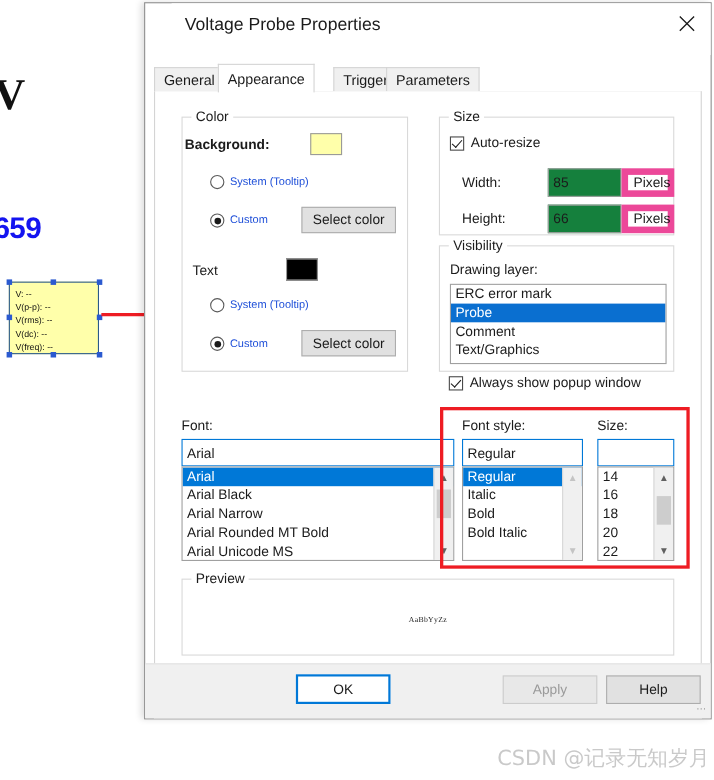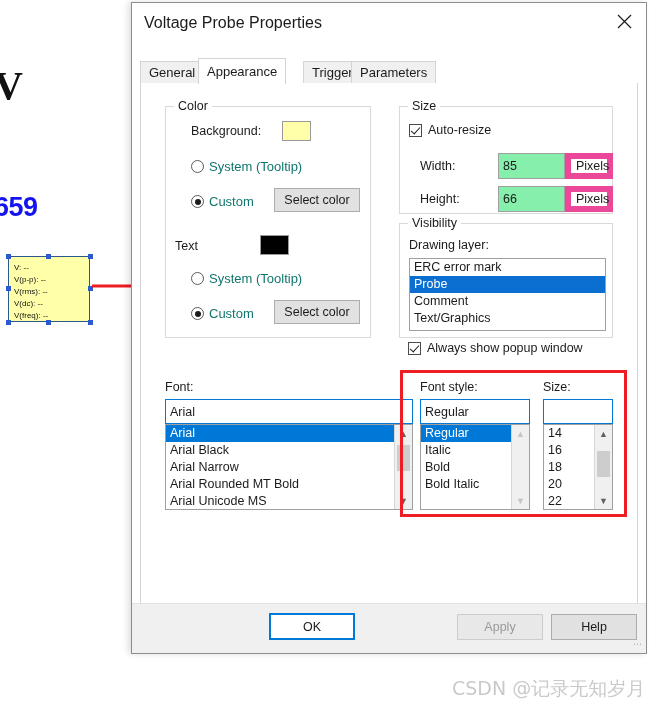--- a/index.html
+++ b/index.html
@@ -72,20 +72,21 @@
   .dialog {
     position: absolute;
     left: 131px;
     top: 2px;
     width: 516px;
     height: 652px;
     background: #ffffff;
     border: 1px solid #8d8d8d;
     box-sizing: border-box;
     box-shadow: -3px 0 6px rgba(0,0,0,0.13);
+    padding-left: 24px;
   }
   .titlebar {
     position: relative;
     height: 47px;
     background: #ffffff;
   }
   .title-text {
     position: absolute;
     left: 12px;
     top: 11px;
@@ -198,22 +199,22 @@
   }
   .radio.on .dot::after {
     content: "";
     position: absolute;
     left: 2.5px; top: 2.5px;
     width: 6px; height: 6px;
     border-radius: 50%;
     background: #1b1b1b;
   }
   .radio .rl {
-    font-size: 13px;
-    color: #0f766e;
+    font-size: 10px;
+    color: #1d4ed8;
     margin-left: 5px;
     white-space: nowrap;
   }
 
   
   .check {
     position: absolute;
     display: flex;
     align-items: center;
     cursor: pointer;
@@ -276,21 +277,21 @@
     background: #ffffff;
     border: 1px solid #7a7a7a;
     box-sizing: border-box;
     font-size: 12.5px;
     color: #1b1b1b;
     display: flex;
     align-items: center;
     padding-left: 4px;
     white-space: nowrap;
   }
-  .input.sunk { background: #86efac; border-color: #a0a0a0; }
+  .input.sunk { background: #15803d; border-color: #a0a0a0; }
   .input.focus { border: 1px solid #0078d7; }
   .static-box {
     position: absolute;
     border: 6px solid #ec4899;
     box-sizing: border-box;
     font-size: 12.5px;
     color: #1b1b1b;
     display: flex;
     align-items: center;
     padding-left: 5px;
@@ -450,21 +451,21 @@
       <div class="tab active" style="left:58px;">Appearance</div>
       <div class="tab" style="left:148px;margin-left:15px;">Triggers</div>
       <div class="tab" style="left:211px;">Parameters</div>
     </div>
 
     <div class="tabpanel">
 
       <div class="group" style="left:24px; top:23px; width:206px; height:232px;">
         <div class="legend">Color</div>
 
-        <div class="lbl" style="left:25px; top:17px;">Background:</div>
+        <div class="lbl" style="left:2px; top:17px;font-weight:bold;">Background:</div>
         <div class="swatch" style="left:116px; top:14px; width:29px; height:20px; background:#ffffaa;"></div>
 
         <div class="radio" style="left:25px; top:52px;">
           <span class="dot"></span>
           <span class="rl">System (Tooltip)</span>
         </div>
         <div class="radio on" style="left:25px; top:87px;">
           <span class="dot"></span>
           <span class="rl">Custom</span>
         </div>
@@ -558,20 +559,24 @@
         <div class="li">18</div>
         <div class="li">20</div>
         <div class="li">22</div>
         <div class="sbar">
           <div class="arw up">▲</div>
           <div class="thumb" style="top:26px; height:26px;"></div>
           <div class="arw dn">▼</div>
         </div>
       </div>
 
+      <div class="group" style="left:24px; top:443px; width:448px; height:70px;">
+        <div class="legend">Preview</div>
+        <div class="preview-text">AaBbYyZz</div>
+      </div>
 
     </div>
 
     <div class="footer">
       <div class="btn primary" style="left:137px; top:9px;  width:86px; height:27px;">OK</div>
       <div class="btn disabled" style="left:325px; top:10px; width:86px; height:26px;">Apply</div>
       <div class="btn" style="left:419px; top:10px; width:86px; height:26px;">Help</div>
       <div class="grip">⋯</div>
     </div>
 

